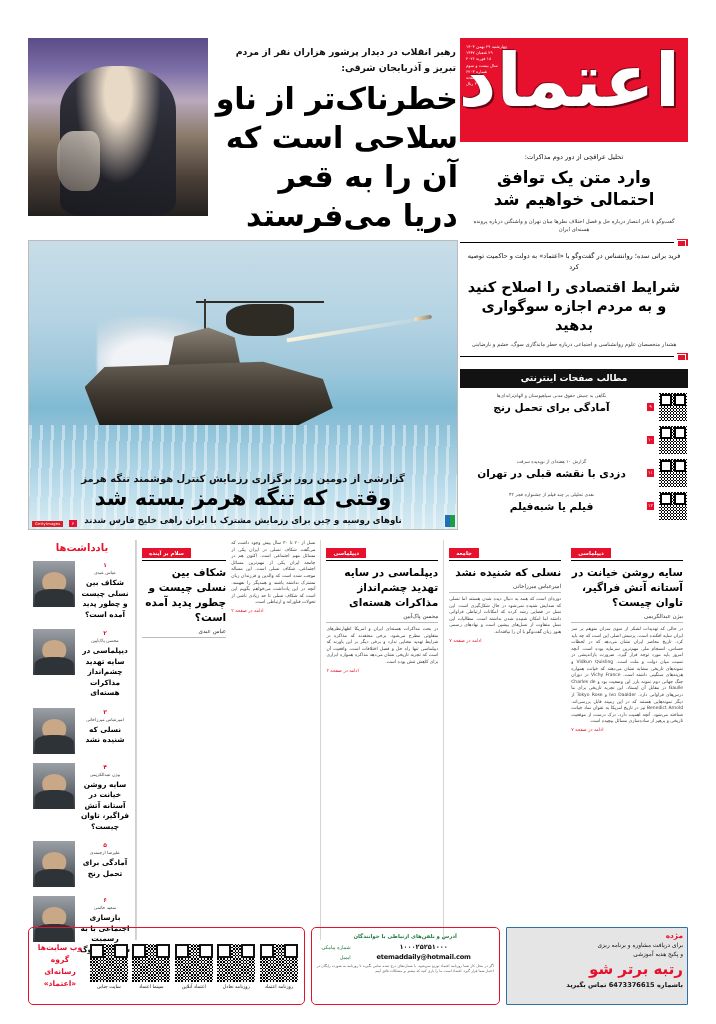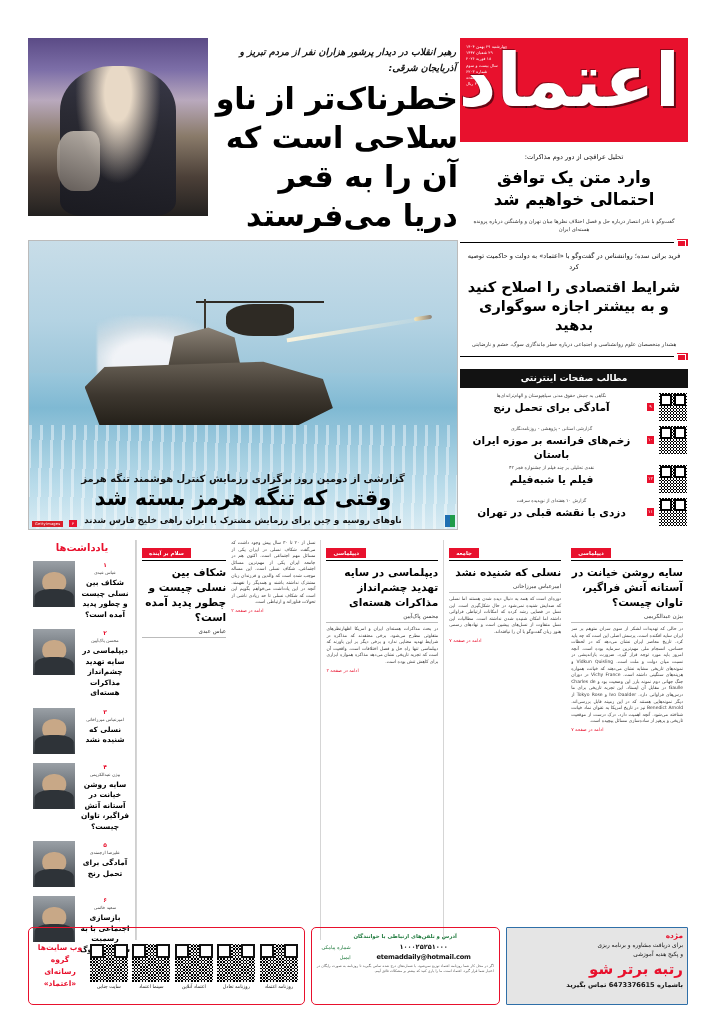--- a/index.html
+++ b/index.html
@@ -169,21 +169,21 @@
   }
   .mh-photo .mic {
     position:absolute; left: 16%; bottom: 14%;
     width: 24%; height: 34%;
     background: linear-gradient(200deg,#cfc6bb,#6e6660);
     border-radius: 38% 22% 30% 40%;
     opacity:.85;
   }
   .mh-kicker {
     font-size: 9.4px; line-height: 15.5px; font-weight: bold;
-    color: #111; text-align: right; padding: 6px 2px 4px; font-style: italic;
+    color: #111; text-align: right; padding: 6px 2px 4px;
   }
   .mh-head {
     font-size: 30px; line-height: 39px; font-weight: bold;
     color: #000; text-align: right; letter-spacing: -1px;
     padding-bottom: 4px;
   }
 
   
   .shipblock {
     position: absolute; left: 10px; top: 212px;
@@ -466,62 +466,58 @@
   <div class="leftcol">
     <div class="kicker">تحلیل عراقچی از دور دوم مذاکرات:</div>
     <div class="lead-head">وارد متن یک توافق احتمالی خواهیم شد</div>
     <div class="sub-desc">گفت‌وگو با نادر انتصار درباره حل و فصل اختلاف نظرها میان تهران و واشنگتن درباره پرونده هسته‌ای ایران</div>
     <div class="markrow">
       <span class="redmark"></span>
       <span class="ln"></span>
     </div>
 
     <div class="kicker">فرید براتی سده؛ روانشناس در گفت‌وگو با «اعتماد» به دولت و حاکمیت توصیه کرد</div>
-    <div class="lead-head-2">شرایط اقتصادی را اصلاح کنید و به بیشتر اجازه سوگواری بدهید</div>
+    <div class="lead-head-2">شرایط اقتصادی را اصلاح کنید و به مردم اجازه سوگواری بدهید</div>
     <div class="sub-desc">هشدار متخصصان علوم روانشناسی و اجتماعی درباره خطر ماندگاری سوگ، خشم و نارضایتی</div>
     <div class="markrow">
       <span class="redmark"></span>
       <span class="ln"></span>
     </div>
 
     <div class="blackbar">مطالب صفحات اینترنتی</div>
 
     <div class="qr-list">
       <div class="qr-row">
         <div class="qr-box"></div>
         <div class="qr-num">۹</div>
         <div class="qr-text">
           <div class="qr-kicker">نگاهی به جنبش حقوق مدنی سیاهپوستان و الهام‌ترانه‌ای‌ها</div>
           <div class="qr-title">آمادگی برای تحمل رنج</div>
         </div>
       </div>
       <div class="qr-row">
         <div class="qr-box"></div>
         <div class="qr-num">۱۰</div>
+      </div>
+      <div class="qr-row">
+        <div class="qr-box"></div>
+        <div class="qr-num">۱۱</div>
         <div class="qr-text">
-          <div class="qr-kicker">گزارشی استانی - پژوهشی - روزنامه‌نگاری</div>
-          <div class="qr-title">زخم‌های فرانسه بر موزه ایران باستان</div>
+          <div class="qr-kicker">گزارش ۱۰ هفته‌ای از نوپدیده سرقت</div>
+          <div class="qr-title">دزدی با نقشه قبلی در تهران</div>
         </div>
       </div>
       <div class="qr-row">
         <div class="qr-box"></div>
         <div class="qr-num">۱۲</div>
         <div class="qr-text">
           <div class="qr-kicker">نقدی تحلیلی بر چند فیلم از جشنواره فجر ۴۲</div>
           <div class="qr-title">فیلم یا شبه‌فیلم</div>
         </div>
       </div>
-      <div class="qr-row">
-        <div class="qr-box"></div>
-        <div class="qr-num">۱۱</div>
-        <div class="qr-text">
-          <div class="qr-kicker">گزارش ۱۰ هفته‌ای از نوپدیده سرقت</div>
-          <div class="qr-title">دزدی با نقشه قبلی در تهران</div>
-        </div>
-      </div>
     </div>
   </div>
 
   <div class="lower">
 
     <div class="sidebar-notes">
       <div class="notes-title">یادداشت‌ها</div>
 
       <div class="note-item">
         <div class="note-txt">

